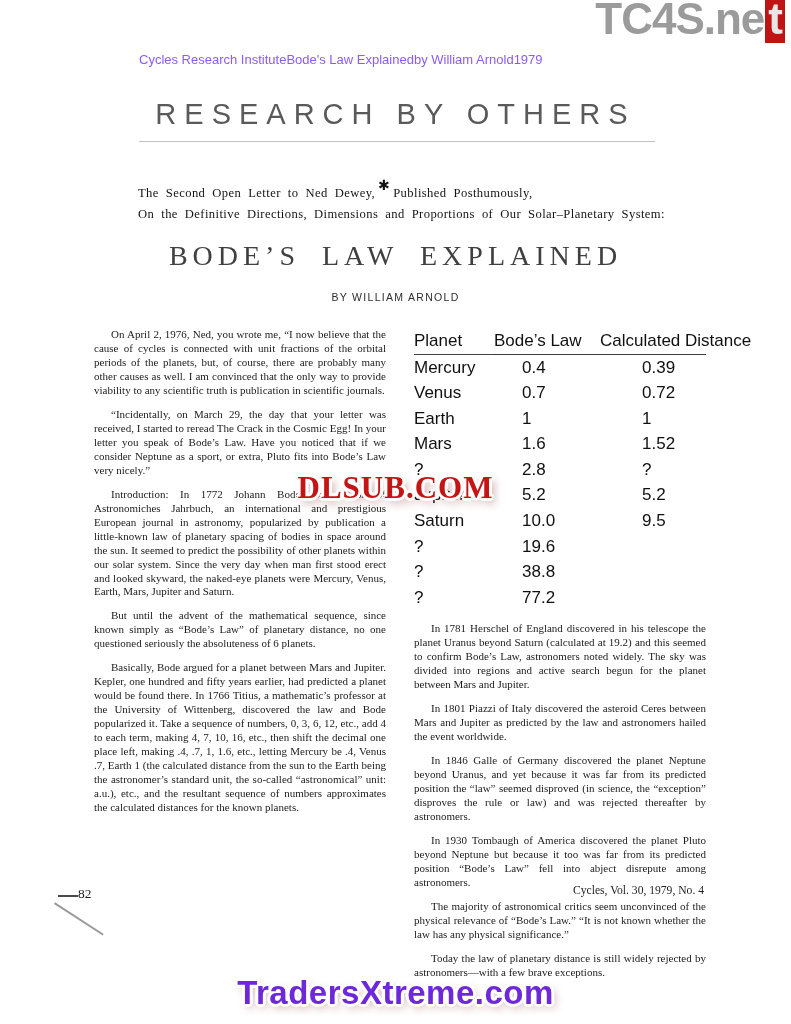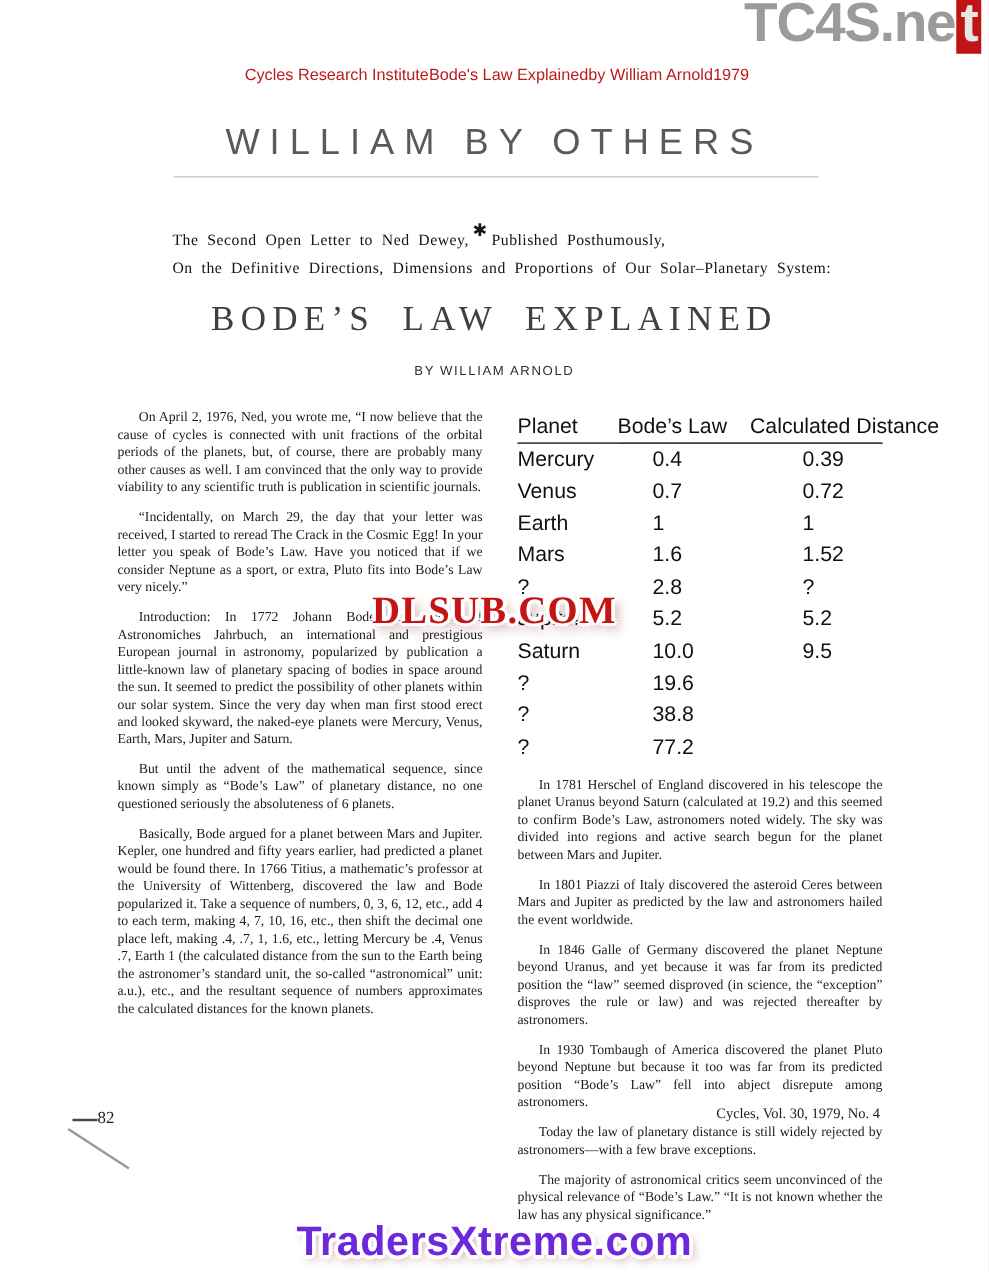--- a/index.html
+++ b/index.html
@@ -13,22 +13,22 @@
   .tc4s {
     position:absolute; top:-6px; right:6px;
     font-family:"Liberation Sans", sans-serif; font-weight:700;
     font-size:44px; letter-spacing:-1px; color:#9b9b9b; z-index:6;
   }
   .tc4s .boxed { background:#c01414; color:#e6e6e6; padding:0 3px; margin-left:1px; }
 
   
   .doc-header {
     position:absolute; top:52px; left:139px; width:517px;
-    display:flex; justify-content:center;
-    font-family:"Liberation Sans", sans-serif; font-size:13px; color:#b91c1c;
+    display:flex; justify-content:flex-start;
+    font-family:"Liberation Sans", sans-serif; font-size:13px; color:#8b5cf6;
   }
 
   .section-title {
     position:absolute; top:98px; left:0; width:100%; text-align:center;
     font-family:"Liberation Sans", sans-serif; font-size:29px;
     letter-spacing:8px; color:#5a5a5a; font-weight:400;
   }
   .title-rule { position:absolute; top:141px; left:139px; width:516px; height:1px; background:#c2c2c2; }
 
   .subtitle {
@@ -104,21 +104,21 @@
     <span>TC4S.ne</span><span class="boxed">t</span>
   </div>
 
   <div class="doc-header">
     <span>Cycles Research Institute</span>
     <span>Bode's Law Explained</span>
     <span>by William Arnold</span>
     <span>1979</span>
   </div>
 
-  <div class="section-title">WILLIAM BY OTHERS</div>
+  <div class="section-title">RESEARCH BY OTHERS</div>
   <div class="title-rule"></div>
 
   <div class="subtitle">
     <div>
       <span>The Second Open Letter to Ned Dewey,</span><span class="star">✱</span><span>Published Posthumously,</span>
     </div>
     <div>On the Definitive Directions, Dimensions and Proportions of Our Solar–Planetary System:</div>
   </div>
 
   <div class="article-title">BODE’S LAW EXPLAINED</div>
@@ -199,22 +199,22 @@
             <td>77.2</td>
             <td></td>
           </tr>
         </tbody>
       </table>
 
       <p class="para">In 1781 Herschel of England discovered in his telescope the planet Uranus beyond Saturn (calculated at 19.2) and this seemed to confirm Bode’s Law, astronomers noted widely. The sky was divided into regions and active search begun for the planet between Mars and Jupiter.</p>
       <p class="para">In 1801 Piazzi of Italy discovered the asteroid Ceres between Mars and Jupiter as predicted by the law and astronomers hailed the event worldwide.</p>
       <p class="para">In 1846 Galle of Germany discovered the planet Neptune beyond Uranus, and yet because it was far from its predicted position the “law” seemed disproved (in science, the “exception” disproves the rule or law) and was rejected thereafter by astronomers.</p>
       <p class="para">In 1930 Tombaugh of America discovered the planet Pluto beyond Neptune but because it too was far from its predicted position “Bode’s Law” fell into abject disrepute among astronomers.</p>
+      <p class="para">The majority of astronomical critics seem unconvinced of the physical relevance of “Bode’s Law.” “It is not known whether the law has any physical significance.”</p>
       <p class="para">Today the law of planetary distance is still widely rejected by astronomers—with a few brave exceptions.</p>
-      <p class="para">The majority of astronomical critics seem unconvinced of the physical relevance of “Bode’s Law.” “It is not known whether the law has any physical significance.”</p>
     </div>
 
   </div>
 
   <div class="wm-center">DLSUB.COM</div>
 
   <div class="artifact-line1"></div>
   <div class="artifact-line2"></div>
 
   <div class="page-number">82</div>

